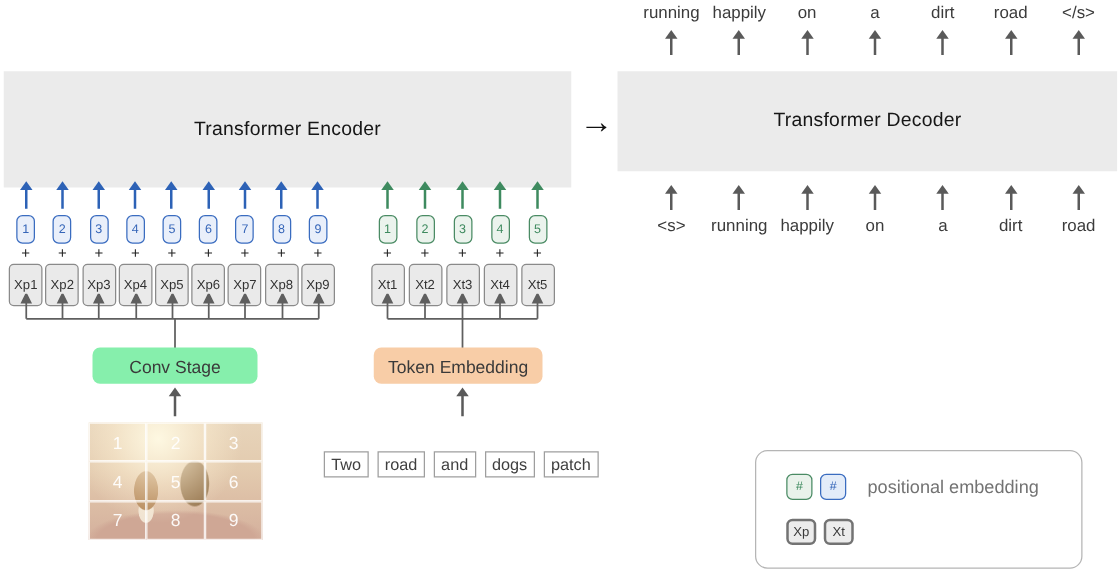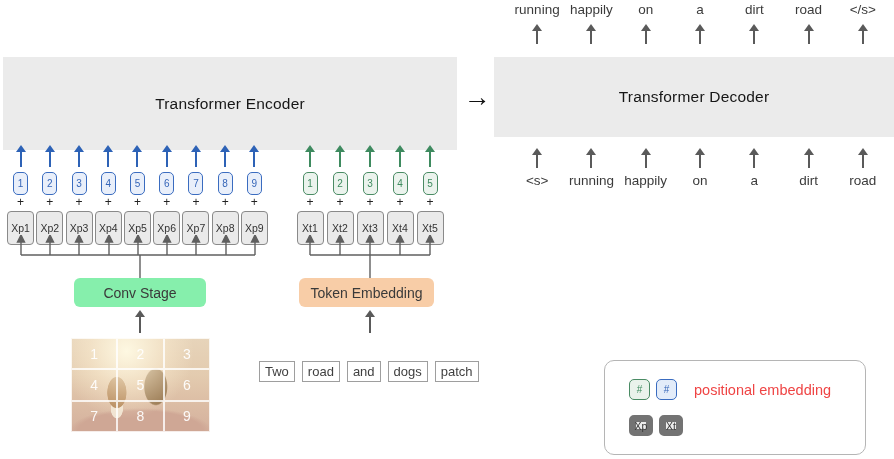--- a/index.html
+++ b/index.html
@@ -91,22 +91,22 @@
     background:#fff;border:1px solid #b5b5b5;border-radius:10px;
     display:flex;flex-direction:column;justify-content:center;gap:15px;padding-left:24px;
   }
   .legend-row{display:flex;align-items:center;}
   .legend-chips{display:flex;gap:6px;width:54px;}
   .lchip{
     box-sizing:border-box;height:21px;border-radius:5px;display:flex;align-items:center;justify-content:center;font-size:10px;
   }
   .lchip.green{width:21px;background:#e9f2eb;border:1.3px solid #4a8b64;color:#3d8a5e;}
   .lchip.blue{width:21px;background:#e3ecf9;border:1.3px solid #3a6cc0;color:#3565b8;}
-  .lchip.gray{width:24px;background:#ececec;border:7px solid #737373;color:#3a3a3a;font-size:10.5px;}
-  .legend-label{margin-left:11px;font-size:14.5px;color:#ef4444;}
+  .lchip.gray{width:24px;background:#ececec;border:2px solid #737373;color:#3a3a3a;font-size:10.5px;}
+  .legend-label{margin-left:11px;font-size:14.5px;color:#737373;}
 </style>
 </head>
 <body>
 
 <div class="canvas">
 
   <div class="cols dec-top">
 
       <div class="dcol">
         <div class="tok">running</div>

